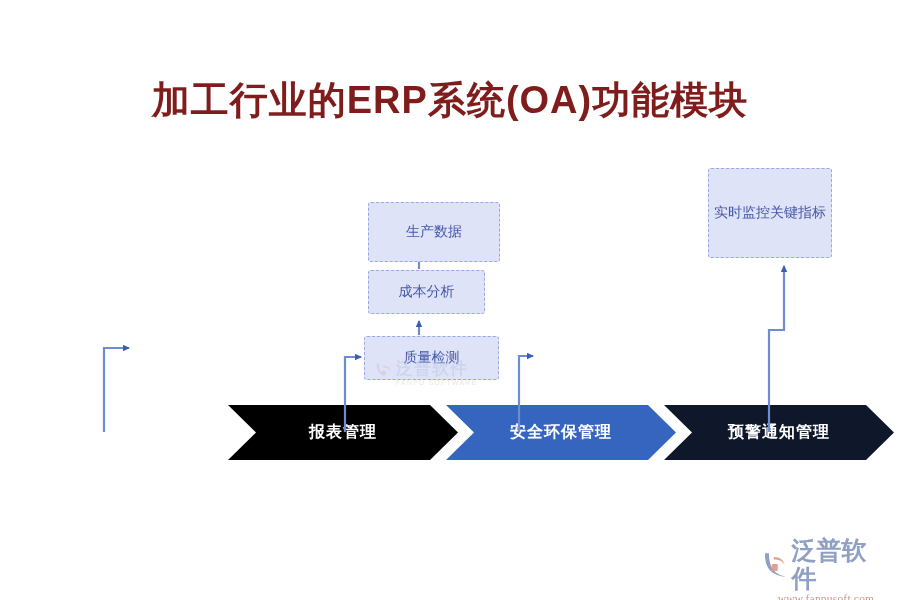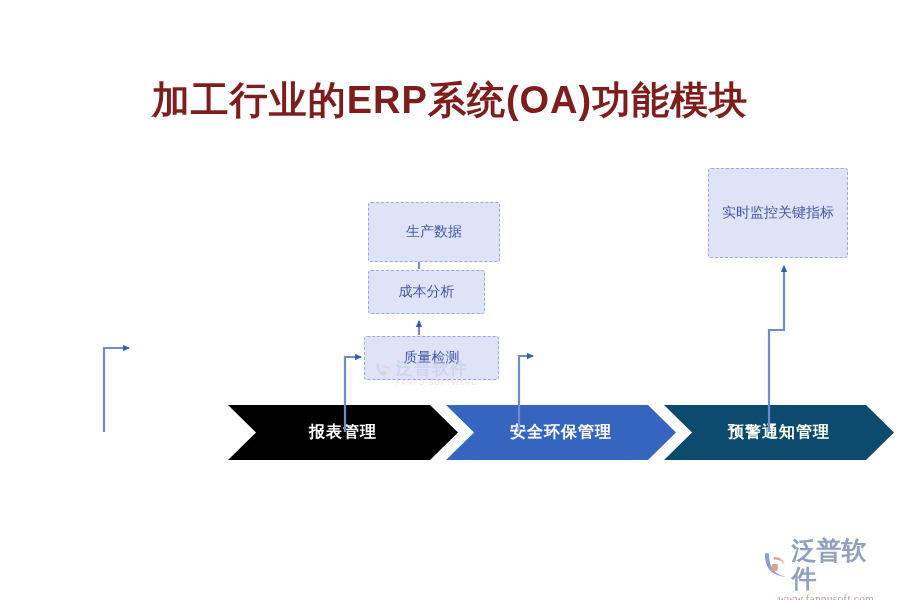--- a/index.html
+++ b/index.html
@@ -60,21 +60,21 @@
     clip-path: polygon(0 0, 202px 0, 230px 50%, 202px 100%, 0 100%, 28px 50%);
     text-align: right;
   }
   .chev-3 {
     left: 446px; width: 230px;
     background: #3665bf;
     clip-path: polygon(0 0, 202px 0, 230px 50%, 202px 100%, 0 100%, 28px 50%);
   }
   .chev-4 {
     left: 664px; width: 230px;
-    background: #0c4a6e;
+    background: #0f172a;
     clip-path: polygon(0 0, 202px 0, 230px 50%, 202px 100%, 0 100%, 28px 50%);
   }
 
   
   .node {
     position: absolute;
     background: #dfe3f7;
     border: 1px dashed #9aa7e0;
     border-radius: 3px;
     display: flex;
@@ -84,21 +84,21 @@
     font-size: 14px;
     box-sizing: border-box;
     text-align: center;
     z-index: 3;
   }
   .n-usage   { left: 136px; top: 326px; width: 194px; height: 44px; }
   .n-prod    { left: 368px; top: 202px; width: 132px; height: 60px; }
   .n-cost    { left: 368px; top: 270px; width: 117px; height: 44px; }
   .n-quality { left: 364px; top: 336px; width: 135px; height: 44px; }
   .n-health  { left: 540px; top: 336px; width: 150px; height: 44px; }
-  .n-monitor { left: 708px; top: 168px; width: 140px; height: 90px; }
+  .n-monitor { left: 708px; top: 168px; width: 124px; height: 90px; }
 
   
   #connectors {
     position: absolute;
     left: 0; top: 0;
     width: 900px; height: 600px;
     z-index: 2;
     pointer-events: none;
   }
 

